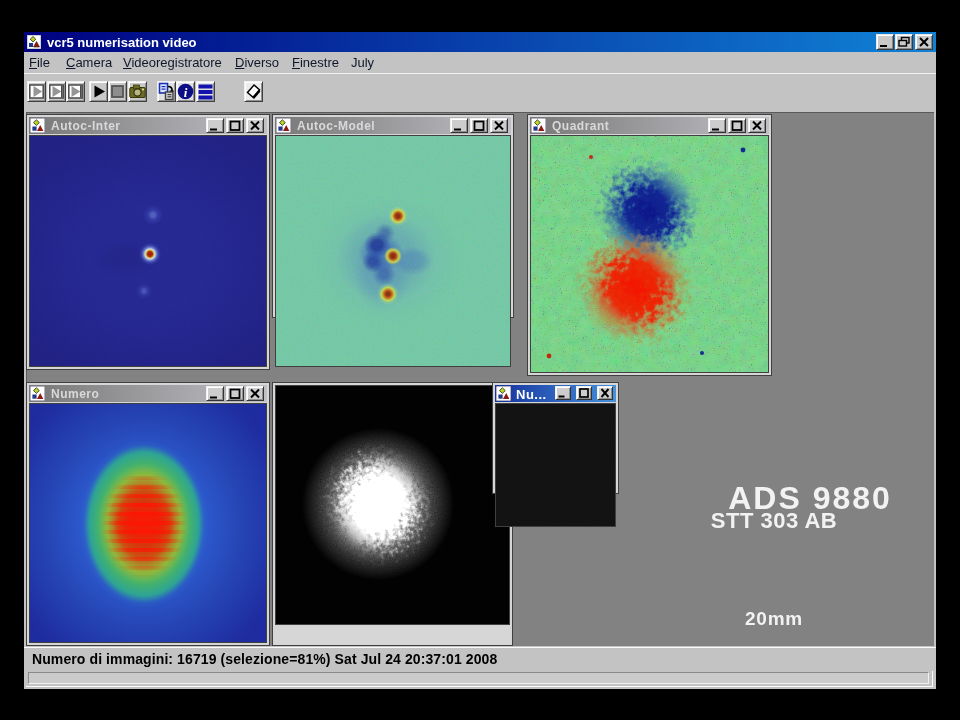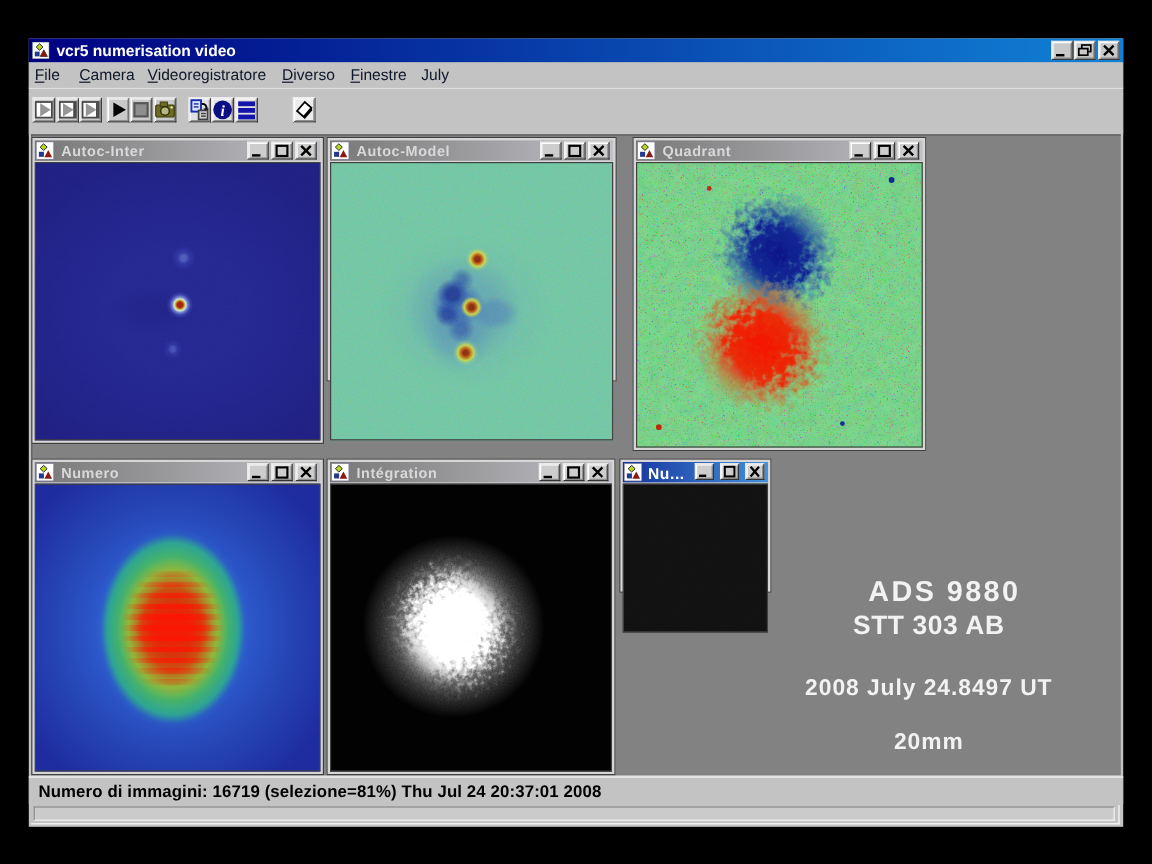--- a/index.html
+++ b/index.html
@@ -314,44 +314,20 @@
     </div>
     <div class="cwct" style="height:240px;background-color:#1e2ca0;background-image:
       radial-gradient(ellipse 64px 84px at 114px 120px, #e02808 0 26%, #d04c10 40%, #b08828 48%, #90bc3c 58%, #44b26c 72%, #2ea494 85%, rgba(45,120,190,.25) 94%, rgba(30,90,200,0) 100%),
       radial-gradient(ellipse 145px 155px at 114px 120px, #2e5ed2 0 36%, #2646b6 66%, rgba(30,44,160,0) 100%)">
       <div style="position:absolute;left:0;top:0;width:236px;height:238px;background:repeating-linear-gradient(180deg, rgba(250,26,5,.78) 0 4.5px, rgba(180,100,28,.24) 4.5px 9px);-webkit-mask:radial-gradient(ellipse 47px 59px at 114px 120px,#000 0 38%,transparent 92%);mask:radial-gradient(ellipse 47px 59px at 114px 120px,#000 0 38%,transparent 92%)"></div>
       <div style="position:absolute;left:0;top:0;width:236px;height:238px;background:radial-gradient(ellipse 33px 22px at 114px 119px, rgba(252,22,4,.8) 0 40%, rgba(252,22,4,0) 100%)"></div>
     </div>
   </div>
 
   <div class="cw" style="left:248px;top:350px;width:241px;height:264px">
-    <div class="cwtb">
-      <svg class="cwic" width="15" height="15" viewBox="0 0 15 15">
-            <rect width="15" height="15" fill="#fff" stroke="#668" stroke-width="1"></rect>
-            <rect x="2.4" y="8.5" width="4.2" height="4.2" fill="#223a8c"></rect>
-            <path d="M7 13 L13.4 13 L10.2 7 Z" fill="#8c1a10"></path>
-            <path d="M6.4 1.8 L9.3 4.6 L6.4 7.4 L3.5 4.6 Z" fill="#b8d820" stroke="#222" stroke-width="0.8"></path>
-          </svg>
-      <span class="cwtt">Intégration</span>
-      <div class="cb" style="right:43px">
-            <svg width="16" height="13" viewBox="0 0 16 13">
-              <rect x="3" y="9.5" width="7" height="2" fill="#000"></rect>
-            </svg>
-          </div>
-      <div class="cb" style="right:23px">
-            <svg width="16" height="13" viewBox="0 0 16 13">
-              <rect x="3.5" y="2.5" width="9" height="8.5" fill="none" stroke="#000" stroke-width="1.8"></rect>
-            </svg>
-          </div>
-      <div class="cb" style="right:3px">
-            <svg width="16" height="13" viewBox="0 0 16 13">
-              <path d="M4 2.5 L12 10.5 M12 2.5 L4 10.5" stroke="#000" stroke-width="2"></path>
-            </svg>
-          </div>
-    </div>
     <div class="cwct" style="height:240px;background-color:#020202">
       <svg width="233" height="238" style="position:absolute;left:0;top:0">
       <defs>
       <filter id="w5d" x="-30%" y="-30%" width="160%" height="160%">
                 <feTurbulence type="fractalNoise" baseFrequency="0.22" numOctaves="3" seed="7" result="t"></feTurbulence>
                 <feDisplacementMap in="SourceGraphic" in2="t" scale="26"></feDisplacementMap>
               </filter>
       <radialGradient id="w5g">
                 <stop offset="0" stop-color="#fff"></stop>
                 <stop offset="0.46" stop-color="#fff"></stop>
@@ -375,21 +351,21 @@
               </mask>
       </defs>
       <g filter="url(#w5d)">
               <ellipse cx="102" cy="118" rx="62" ry="66" fill="url(#w5g)"></ellipse>
             </g>
       <rect width="233" height="238" filter="url(#n5)" opacity="0.5" mask="url(#m5)" style="mix-blend-mode:screen"></rect>
       </svg>
     </div>
   </div>
 
-  <div class="cw" style="left:492px;top:350px;width:127px;height:112px">
+  <div class="cw" style="left:468px;top:350px;width:127px;height:112px">
     <div class="cwtb act">
       <svg class="cwic" width="15" height="15" viewBox="0 0 15 15">
             <rect width="15" height="15" fill="#fff" stroke="#668" stroke-width="1"></rect>
             <rect x="2.4" y="8.5" width="4.2" height="4.2" fill="#223a8c"></rect>
             <path d="M7 13 L13.4 13 L10.2 7 Z" fill="#8c1a10"></path>
             <path d="M6.4 1.8 L9.3 4.6 L6.4 7.4 L3.5 4.6 Z" fill="#b8d820" stroke="#222" stroke-width="0.8"></path>
           </svg>
       <span class="cwtt" style="left:21px;font-size:13px">Nu...</span>
       <div class="cb" style="right:45px;width:16px;height:14px">
             <svg width="14" height="12" viewBox="0 0 14 12">
@@ -411,24 +387,23 @@
       <svg width="119" height="122" style="position:absolute;left:0;top:0">
             <filter id="n6">
               <feTurbulence type="fractalNoise" baseFrequency="0.8" numOctaves="2" seed="8"></feTurbulence>
               <feColorMatrix type="matrix" values="0.5 0.5 0.5 0 0  0.5 0.5 0.5 0 0  0.5 0.5 0.5 0 0  0 0 0 0 1"></feColorMatrix>
             </filter>
             <rect width="119" height="122" filter="url(#n6)" opacity="0.04"></rect>
           </svg>
     </div>
   </div>
 
-  <div class="gtxt" style="left:628px;top:448px;width:270px;font-size:24px;letter-spacing:2px">ADS 9880</div>
+  <div class="gtxt" style="left:651px;top:448px;width:270px;font-size:32px;letter-spacing:2px">ADS 9880</div>
   <div class="gtxt" style="left:615px;top:476px;width:270px;font-size:22px;letter-spacing:0.5px">STT 303 AB</div>
-  <div class="gtxt" style="left:615px;top:531px;width:270px;font-size:19px;letter-spacing:0.8px">2008 July 24.8497 UT</div>
   <div class="gtxt" style="left:615px;top:576px;width:270px;font-size:19px;letter-spacing:0.8px">20mm</div>
   <div id="statusbar">
-        <div id="statustext">Numero di immagini: 16719 (selezione=81%) Thu Jul 24 20:37:01 2008</div>
+        <div id="statustext">Numero di immagini: 16719 (selezione=81%) Sat Jul 24 20:37:01 2008</div>
       </div>
   <div id="pbar">
         <div class="inner"></div>
       </div>
 </div>
 </div>
 
 </body></html>

